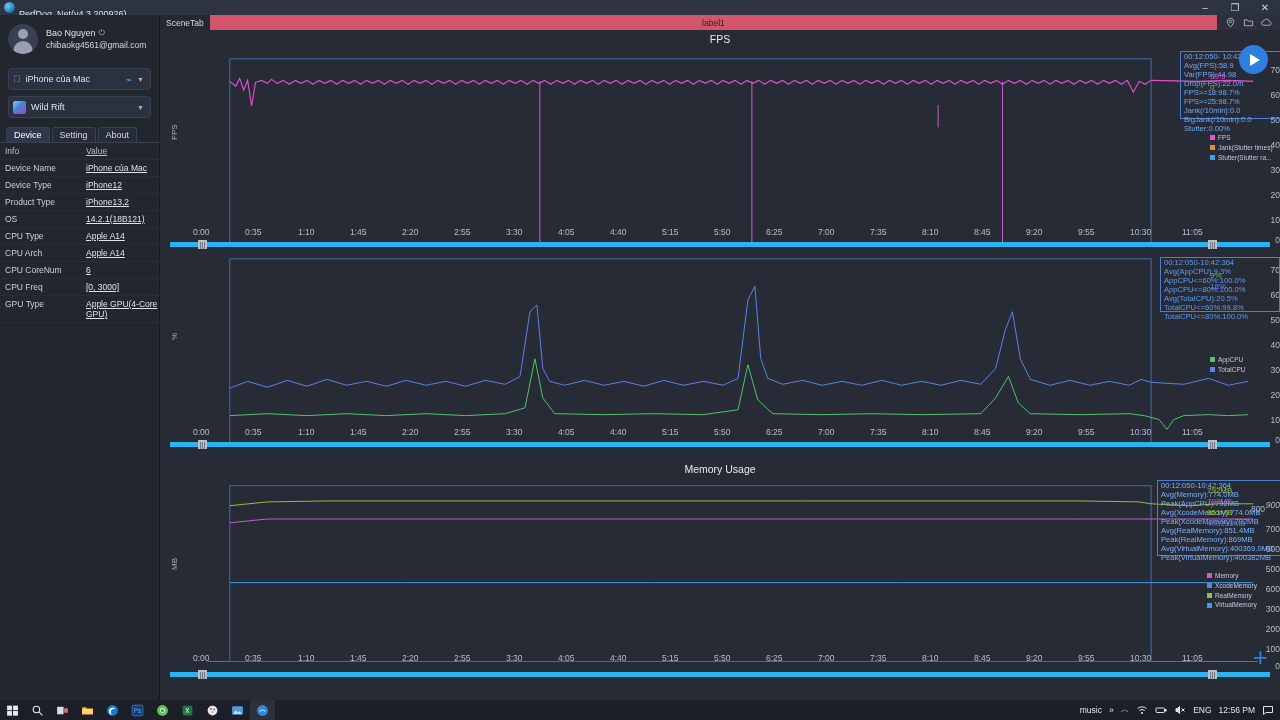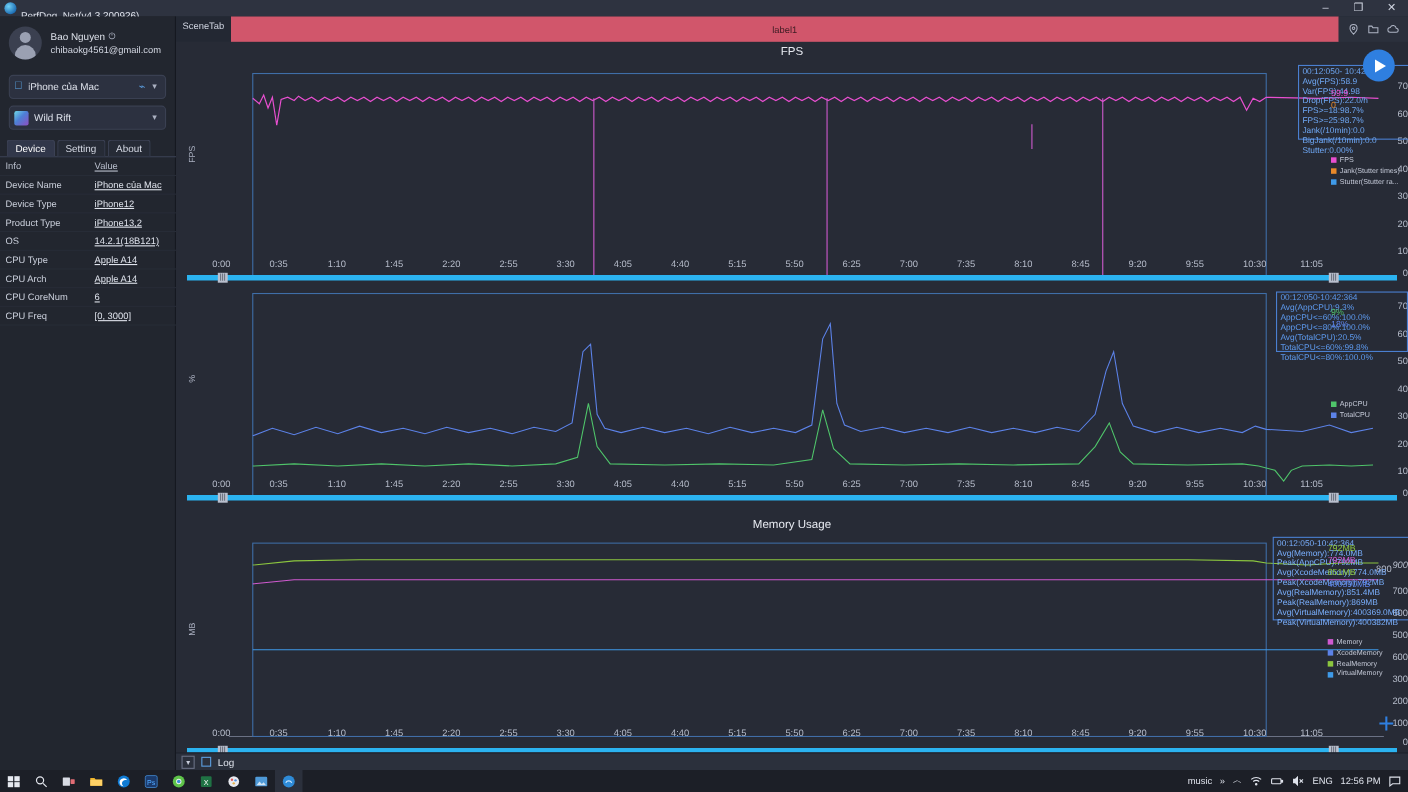--- a/index.html
+++ b/index.html
@@ -74,21 +74,21 @@
 
   .info-table { width: 160px; border-top: 1px solid #3b4154; }
   .info-row { display: flex; font-size: 8.5px; min-height: 16px; border-bottom: 1px solid #272c37; }
   .info-row .k { width: 84px; padding: 3px 0 3px 5px; color: #cbd0dc; flex: none; }
   .info-row .v { padding: 3px 2px 3px 2px; color: #dfe3ec; text-decoration: underline; }
   .info-row.head .k, .info-row.head .v { color: #b9bfcd; }
 
   
   .main { position: absolute; left: 160px; top: 15px; width: 1120px; height: 685px; background: #272b36; }
 
-  .scenebar { display: flex; align-items: stretch; height: 23px; background: #2b303c; }
+  .scenebar { display: flex; align-items: stretch; height: 15px; background: #2b303c; }
   .scene-label {
     font-size: 8.5px; color: #d2d7e3; padding: 3px 6px 0 6px; background: #232833; white-space: nowrap;
   }
   .scene-bar-fill { flex: 1; background: #d1566b; display: flex; align-items: center; justify-content: center; }
   .scene-bar-fill span { font-size: 8.5px; color: #3a1b22; }
   .scene-icons { display: flex; align-items: center; gap: 7px; padding: 0 8px; background: #2b303c; }
   .scene-icons svg { width: 11px; height: 11px; }
 
   
   .chart-block { position: relative; }
@@ -226,20 +226,24 @@
         <div class="k">CPU Arch</div>
         <div class="v">Apple A14</div>
       </div>
       <div class="info-row">
         <div class="k">CPU CoreNum</div>
         <div class="v">6</div>
       </div>
       <div class="info-row">
         <div class="k">CPU Freq</div>
         <div class="v">[0, 3000]</div>
+      </div>
+      <div class="info-row">
+        <div class="k">GPU Type</div>
+        <div class="v">Apple GPU(4-Core GPU)</div>
       </div>
     </div>
   </div>
 
   <div class="main">
 
     <div class="scenebar">
       <div class="scene-label">SceneTab</div>
       <div class="scene-bar-fill">
         <span>label1</span>
@@ -498,25 +502,20 @@
         <div class="bar"></div>
         <div class="grip" style="left:38px;">|||</div>
         <div class="grip" style="left:1048px;">|||</div>
       </div>
     </div>
 
     <div class="playbtn"></div>
     <div class="plusbtn">+</div>
   </div>
 
-  <div class="bottombar">
-    <div class="bb-btn">▾</div>
-    <div class="bb-chk"></div>
-    <div class="bb-label">Log</div>
-  </div>
 
   <div class="taskbar">
     <div class="tb-item">
       <svg viewBox="0 0 24 24">
           <rect x="2" y="3" width="9" height="8.5" fill="#e6e9f0"></rect>
           <rect x="13" y="3" width="9" height="8.5" fill="#e6e9f0"></rect>
           <rect x="2" y="13" width="9" height="8.5" fill="#e6e9f0"></rect>
           <rect x="13" y="13" width="9" height="8.5" fill="#e6e9f0"></rect>
         </svg>
     </div>

